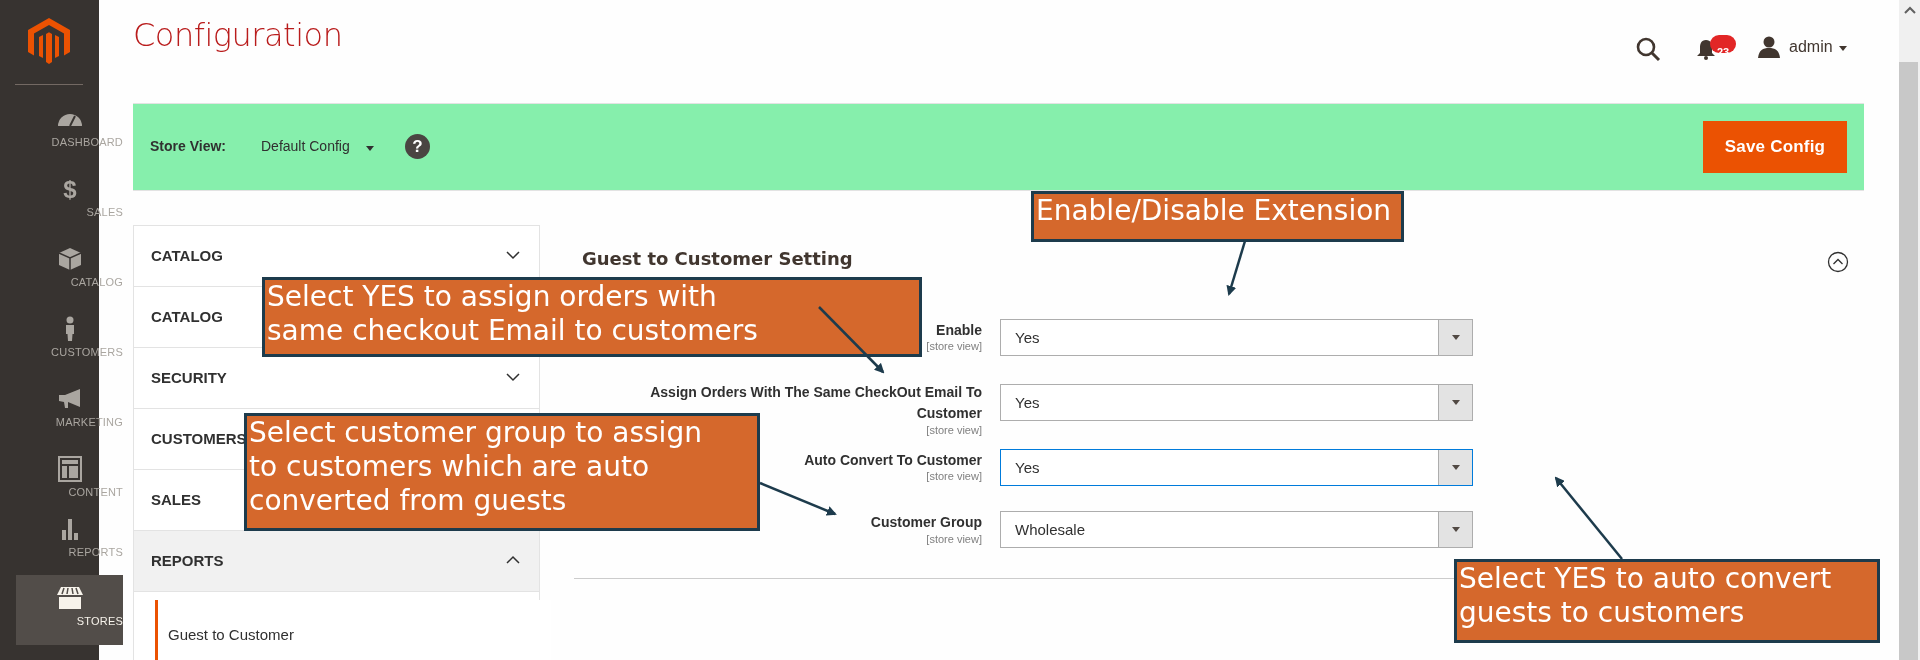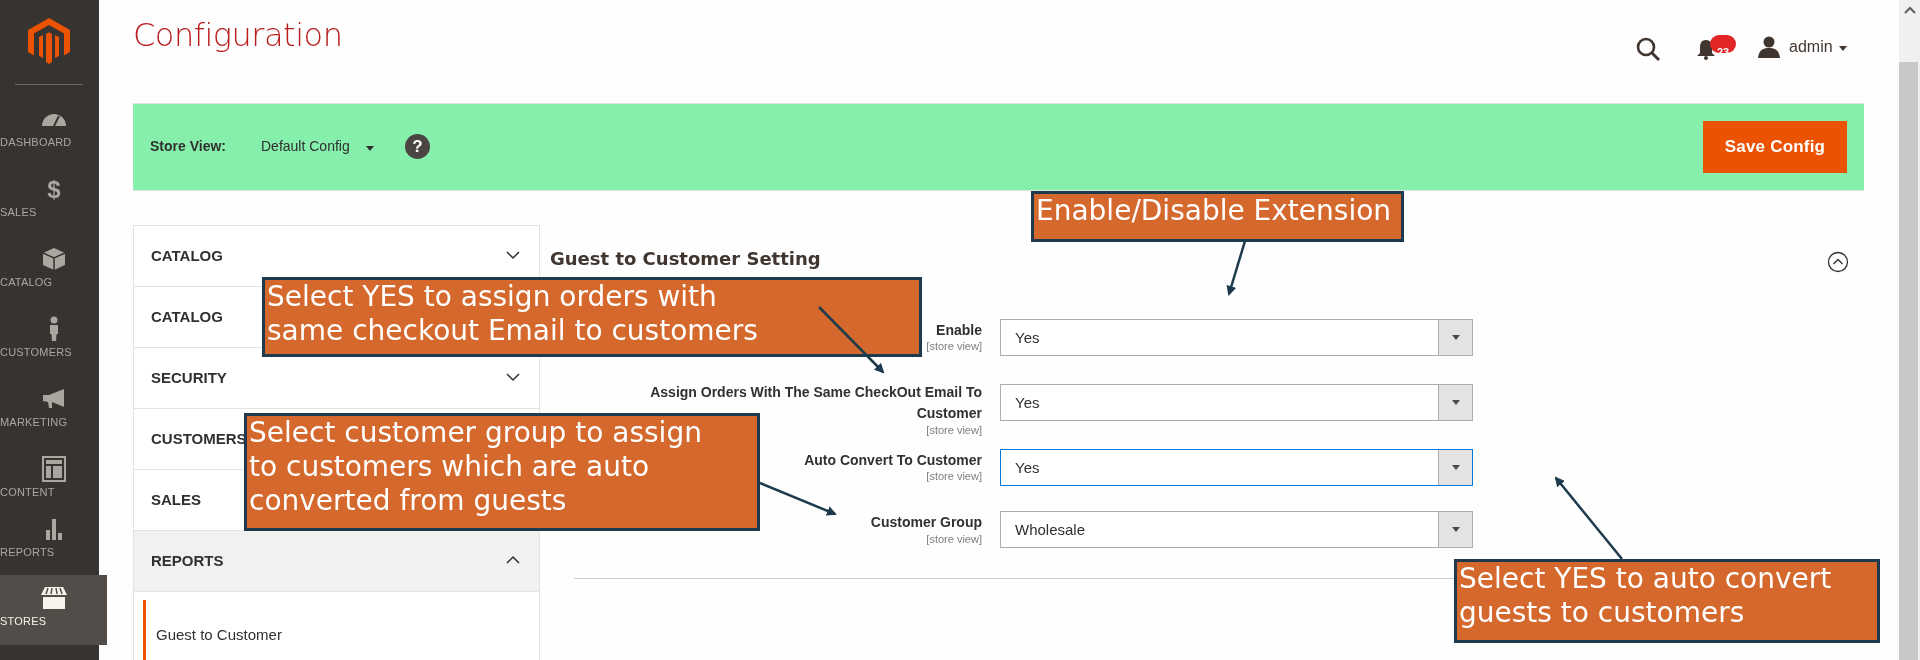--- a/index.html
+++ b/index.html
@@ -2,21 +2,21 @@
 <html><head>
 <meta charset="utf-8">
 <style>
   * { box-sizing: border-box; margin: 0; padding: 0; }
   html, body { width: 1920px; height: 660px; overflow: hidden; background: #fefefe; font-family: "Liberation Sans", sans-serif; color: #303030; }
 
   
   .sidebar { position: absolute; left: 0; top: 0; width: 99px; height: 660px; background: #373330; }
   .logo { position: absolute; left: 28px; top: 18px; width: 42px; height: 46px; }
   .logo-sep { position: absolute; left: 15px; top: 84px; width: 68px; height: 1px; background: #736963; }
-  .nav-item { position: absolute; left: 0; width: 107px; height: 70px; text-align: left; color: #aaa6a0; }
+  .nav-item { position: absolute; left: 16px; width: 107px; height: 70px; text-align: right; color: #aaa6a0; }
   .nav-item .ico { display: block; margin: 10px auto 0; width: 28px; height: 26px; }
   .nav-item .lbl { display: block; font-size: 11px; letter-spacing: 0.2px; margin-top: 4px; }
   .nav-item.active { background: #524d49; color: #f7f3eb; }
 
   
   .page-title { position: absolute; left: 133px; top: 16px; font-size: 32px; font-weight: 300; color: #b91c1c; font-family: "DejaVu Sans", sans-serif; letter-spacing: -0.5px; text-align: right; }
   .hdr-search { position: absolute; left: 1635px; top: 36px; width: 26px; height: 26px; }
   .hdr-bell { position: absolute; left: 1696px; top: 38px; width: 20px; height: 22px; }
   .badge { position: absolute; left: 1710px; top: 35px; min-width: 26px; height: 18px; background: #e22626; color: #fff; border-radius: 9px; font-size: 11px; font-weight: bold; text-align: center; line-height: 18px; padding: 8px 4px; }
   .hdr-user { position: absolute; left: 1757px; top: 36px; width: 24px; height: 22px; }
@@ -30,25 +30,25 @@
   .sv-caret { position: absolute; left: 233px; top: 42px; border-left: 4px solid transparent; border-right: 4px solid transparent; border-top: 5px solid #303030; }
   .sv-help { position: absolute; left: 272px; top: 30px; width: 25px; height: 25px; border-radius: 50%; background: #4a4542; color: #fff; font-weight: bold; font-size: 17px; text-align: center; line-height: 25px; }
   .save-btn { position: absolute; left: 1570px; top: 17px; width: 144px; height: 52px; background: #eb5202; color: #fff; border: none; font-size: 17px; font-weight: bold; font-family: "Liberation Sans", sans-serif; letter-spacing: 0.2px; }
 
   
   .cfg-nav { position: absolute; left: 133px; top: 225px; width: 407px; height: 435px; border: 1px solid #e3e3e3; border-bottom: none; background: #fff; }
   .cfg-sec { position: absolute; left: 0; width: 405px; height: 61px; border-bottom: 1px solid #e3e3e3; background: #fff; }
   .cfg-sec .t { position: absolute; left: 17px; top: 21px; font-size: 15px; font-weight: bold; color: #303030; }
   .cfg-sec .chev { position: absolute; left: 372px; top: 22px; width: 14px; height: 14px; }
   .cfg-sec.open { background: #f1f1f1; }
-  .cfg-sub { position: absolute; left: 0; top: 374px; width: 405px; height: 61px; background: #fff; border-left: 3px solid #eb5202; margin-left: 9px; width: 396px; }
+  .cfg-sub { position: absolute; left: 0; top: 374px; width: 405px; height: 61px; background: #fff; border-left: 3px solid #eb5202; margin-left: 21px; width: 396px; }
   .cfg-sub .t { position: absolute; left: 10px; top: 26px; font-size: 15px; color: #303030; }
 
   
-  .sec-title { position: absolute; left: 550px; top: 248px; font-size: 18px; font-weight: bold; color: #41362f; font-family: "DejaVu Sans", sans-serif; font-weight: 600; }
+  .sec-title { position: absolute; left: 582px; top: 248px; font-size: 18px; font-weight: bold; color: #41362f; font-family: "DejaVu Sans", sans-serif; font-weight: 600; }
   .collapse-ico { position: absolute; left: 1827px; top: 251px; width: 22px; height: 22px; }
   .f-label { position: absolute; right: 938px; text-align: right; font-size: 14px; font-weight: bold; color: #303030; line-height: 20px; }
   .f-scope { position: absolute; right: 938px; text-align: right; font-size: 11px; color: #808080; }
   .select { position: absolute; left: 1000px; width: 473px; height: 37px; border: 1px solid #adadad; background: #fff; }
   .select.focus { border-color: #007bdb; }
   .select .val { position: absolute; left: 14px; top: 9px; font-size: 15px; color: #303030; }
   .select .btn { position: absolute; right: 0; top: 0; width: 34px; height: 35px; background: #e3e3e3; border-left: 1px solid #adadad; }
   .select .btn::after { content: ""; position: absolute; left: 13px; top: 15px; border-left: 4px solid transparent; border-right: 4px solid transparent; border-top: 5px solid #514943; }
   .divider { position: absolute; left: 574px; top: 578px; width: 1290px; height: 1px; background: #cccccc; }
 

